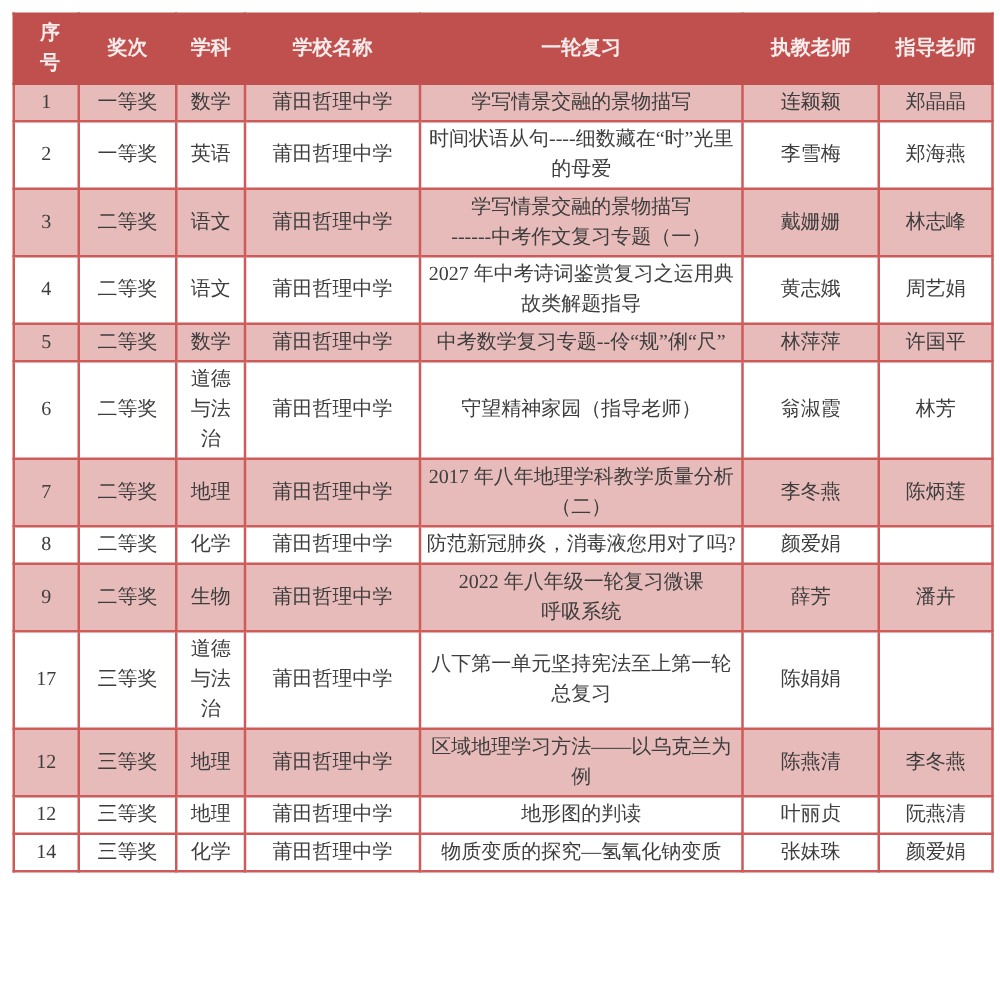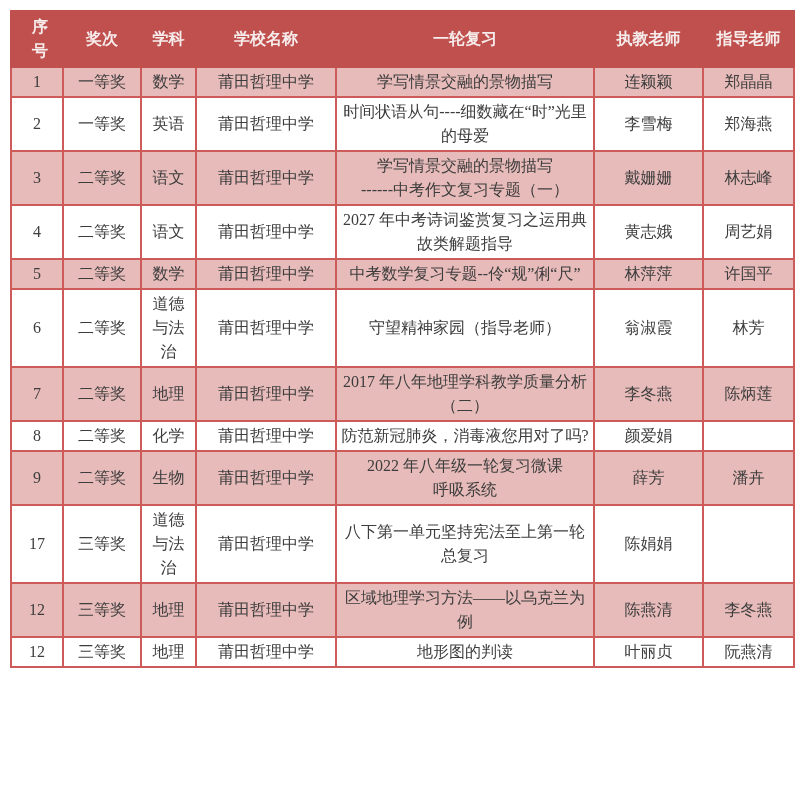--- a/index.html
+++ b/index.html
@@ -187,15 +187,24 @@
         </tr>
         <tr>
           <td class="cell-index">12</td>
           <td class="cell-award">三等奖</td>
           <td class="cell-subject">地理</td>
           <td class="cell-school">莆田哲理中学</td>
           <td class="cell-topic">地形图的判读</td>
           <td class="cell-teacher">叶丽贞</td>
           <td class="cell-advisor">阮燕清</td>
         </tr>
+        <tr>
+          <td class="cell-index">14</td>
+          <td class="cell-award">三等奖</td>
+          <td class="cell-subject">化学</td>
+          <td class="cell-school">莆田哲理中学</td>
+          <td class="cell-topic">物质变质的探究—氢氧化钠变质</td>
+          <td class="cell-teacher">张妹珠</td>
+          <td class="cell-advisor">颜爱娟</td>
+        </tr>
       </tbody>
   </table>
 </div>
 
 </body></html>

